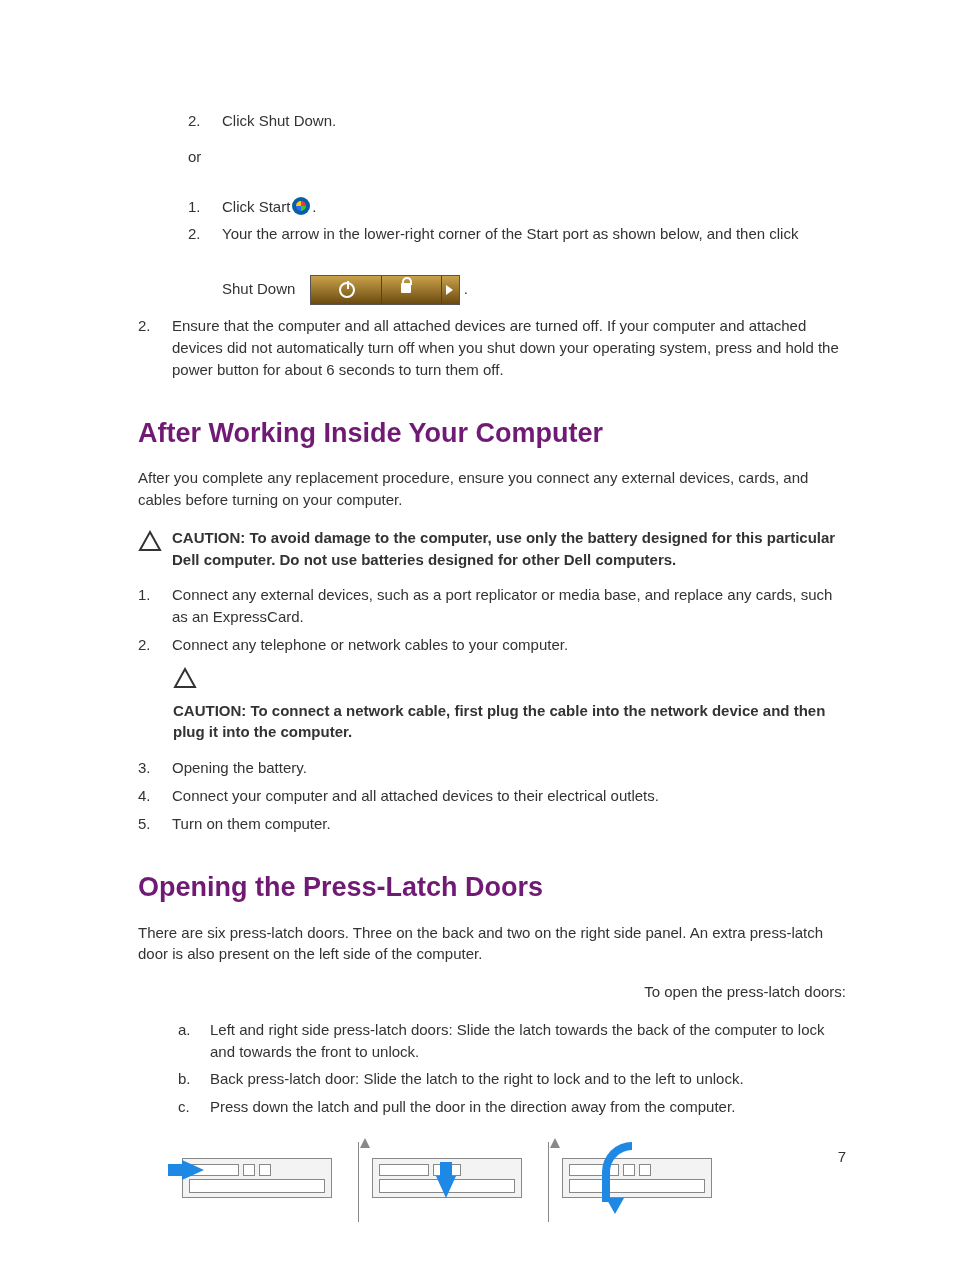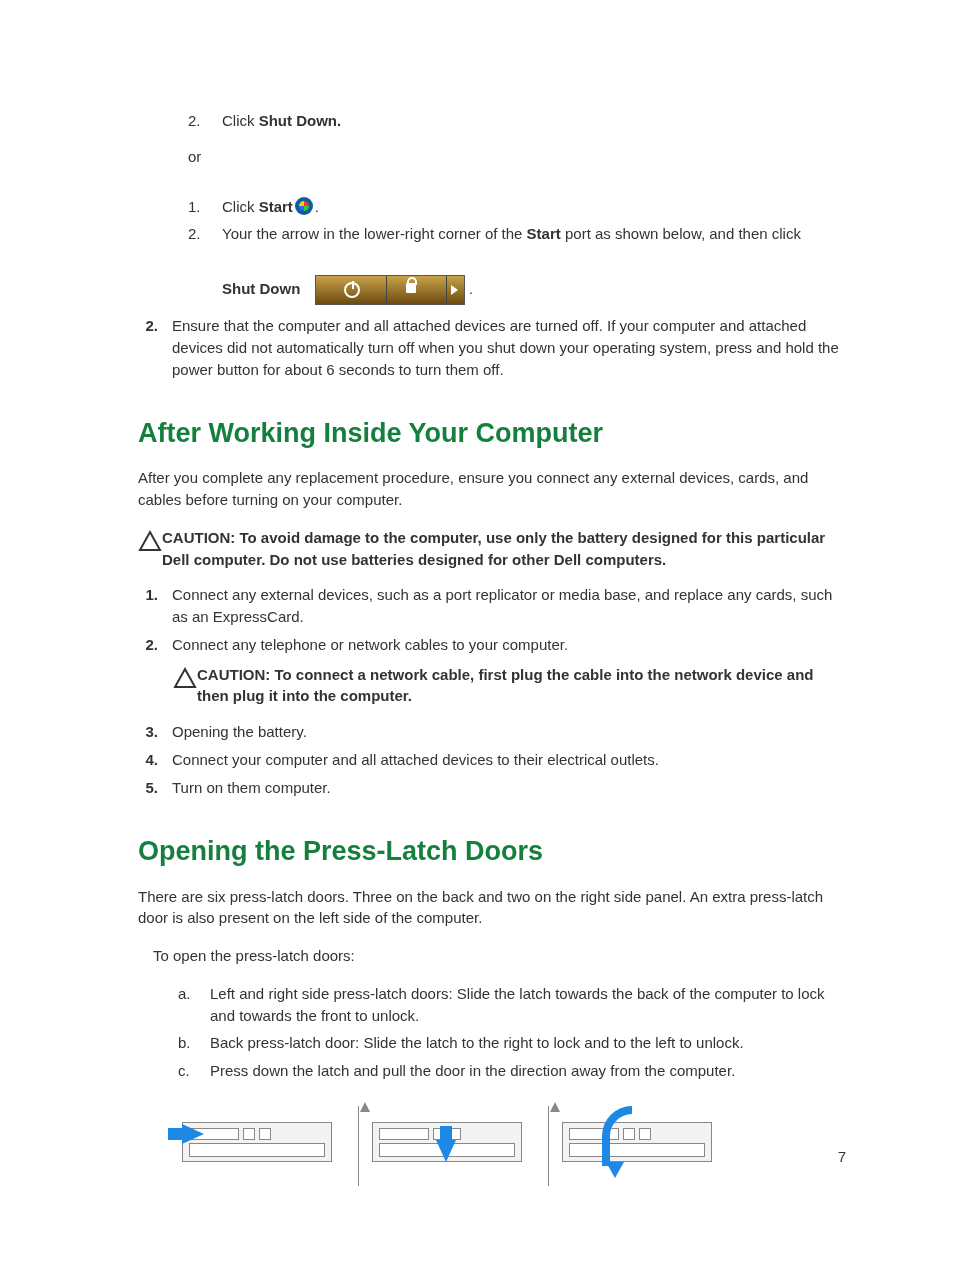--- a/index.html
+++ b/index.html
@@ -11,30 +11,30 @@
     font-size: 15px;
     color: #333;
     line-height: 1.45;
     position: relative;
     padding: 110px 108px 60px 138px;
   }
   .ind2 { margin-left: 50px; }
   .num-row { display: flex; gap: 14px; margin-bottom: 6px; }
   .num-row .marker { min-width: 20px; }
   .num-row .body { flex: 1; }
-  .bold { font-weight: 700; text-align: right; }
+  .bold { font-weight: 400; }
   .or { margin: 14px 0 28px 50px; }
   h2 {
     font-size: 27px;
     font-weight: 700;
-    color: #15803d;
+    color: #701a75;
     margin: 34px 0 14px 0;
   }
   .para { margin: 0 0 16px 0; }
-  .caution-row { display: flex; margin: 8px 0 14px 0; align-items: flex-start; }
+  .caution-row { display: flex; gap: 10px; margin: 8px 0 14px 0; align-items: flex-start; }
   .caution-row .tri { flex: 0 0 24px; margin-top: 2px; }
   .caution-row .txt { flex: 1; font-weight: 700; }
   .lettered { margin-left: 40px; }
   .lettered .num-row .marker { min-width: 18px; }
   .inline-icon {
     display:inline-block; width:18px; height:18px; border-radius:50%;
     background:#0a5fa3; vertical-align:middle; margin:0 2px; position:relative; top:-2px;
   }
   .inline-icon::after{
     content:""; position:absolute; left:4px; top:4px; width:10px; height:10px; border-radius:50%;
@@ -124,21 +124,21 @@
 
 <div class="num-row">
   <div class="marker bold">1.</div>
   <div class="body">Connect any external devices, such as a port replicator or media base, and replace any cards, such as an ExpressCard.</div>
 </div>
 <div class="num-row">
   <div class="marker bold">2.</div>
   <div class="body">Connect any telephone or network cables to your computer.</div>
 </div>
 
-<div class="caution-row" style="margin-left:35px;">
+<div class="caution-row" style="margin-left:35px;flex-direction:column;">
   <svg class="tri" viewBox="0 0 24 24" width="24" height="24">
       <path d="M12 3 L22 21 L2 21 Z" fill="none" stroke="#333" stroke-width="2"></path>
     </svg>
   <div class="txt">CAUTION: To connect a network cable, first plug the cable into the network device and then plug it into the computer.</div>
 </div>
 
 <div class="num-row">
   <div class="marker bold">3.</div>
   <div class="body">Opening the battery.</div>
 </div>
@@ -147,21 +147,21 @@
   <div class="body">Connect your computer and all attached devices to their electrical outlets.</div>
 </div>
 <div class="num-row">
   <div class="marker bold">5.</div>
   <div class="body">Turn on them computer.</div>
 </div>
 
 <h2>Opening the Press-Latch Doors</h2>
 <p class="para">There are six press-latch doors. Three on the back and two on the right side panel. An extra press-latch door is also present on the left side of the computer.</p>
 
-<p class="para" style="margin-left:15px;">To open the press-latch doors:</p>
+<p class="para" style="margin-left:35px;text-align:right;">To open the press-latch doors:</p>
 
 <div class="lettered">
   <div class="num-row">
     <div class="marker">a.</div>
     <div class="body">Left and right side press-latch doors: Slide the latch towards the back of the computer to lock and towards the front to unlock.</div>
   </div>
   <div class="num-row">
     <div class="marker">b.</div>
     <div class="body">Back press-latch door: Slide the latch to the right to lock and to the left to unlock.</div>
   </div>

